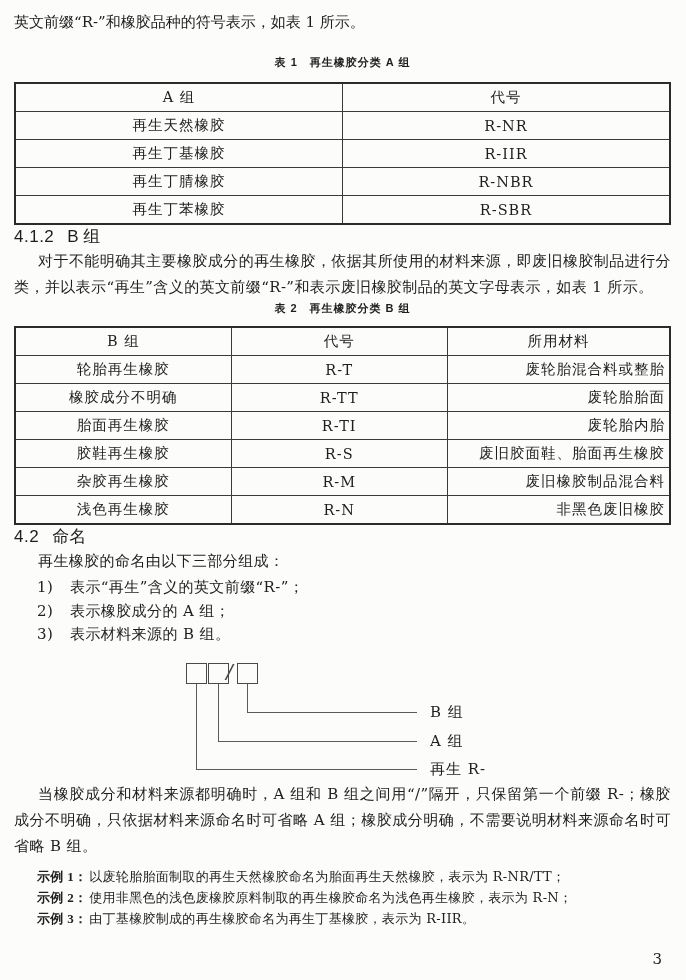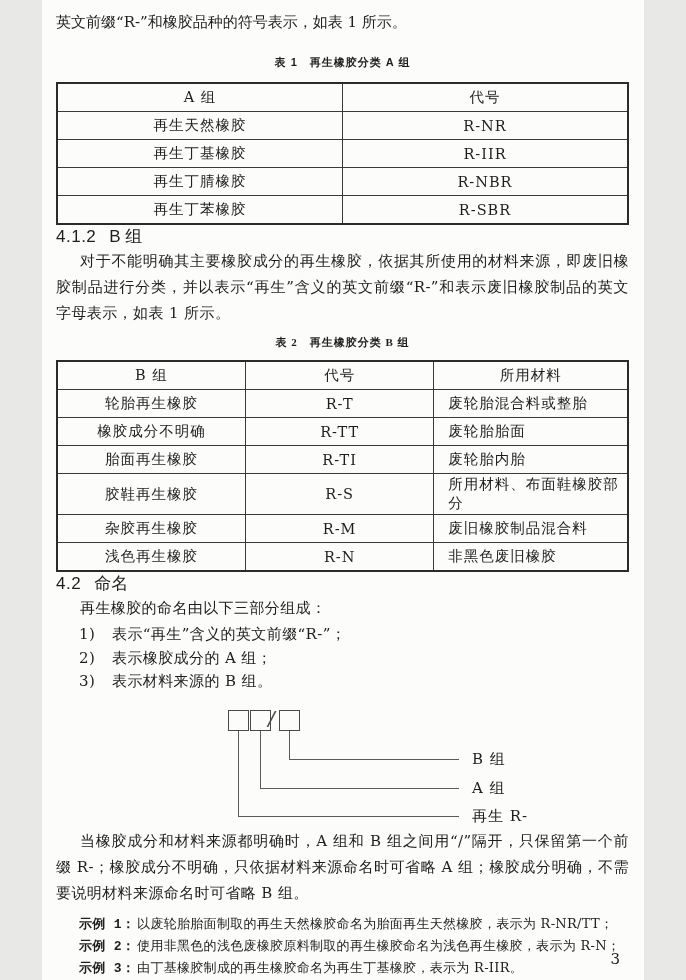--- a/index.html
+++ b/index.html
@@ -1,59 +1,59 @@
 <!DOCTYPE html>
 <html><head>
 <meta charset="utf-8">
 <style>
   html,body { margin:0; padding:0; background:#e8e8e6; }
   .page {
     position: relative;
-    width: 602px;
+    width: 686px;
     height: 980px;
     margin: 0 auto;
     background: #fcfcfa;
     color: #1e1e1e;
     font-family: "DejaVu Serif", "Liberation Serif", serif;
     overflow: hidden;
     box-sizing: border-box;
   }
   .content { padding: 10px 15px 0 14px; }
 
   .body-line { margin: 0; font-size: 15px; line-height: 25px; }
 
   .table-title {
     text-align: center;
     font-family: "Liberation Sans", "DejaVu Sans", sans-serif;
     font-weight: bold;
     font-size: 11px;
     letter-spacing: 1px;
   }
   .tt1 { margin-top: 20px; }
-  .tt2 { margin-top: 9px; font-family: Liberation Serif, serif; }
+  .tt2 { margin-top: 1px; }
 
   table.doc-table {
     width: 100%;
     border-collapse: collapse;
     border: 2px solid #2b2b2b;
     font-size: 14.5px;
     table-layout: fixed;
   }
   .t1 { margin-top: 12px; }
   .t2 { margin-top: 10px; }
   table.doc-table th, table.doc-table td {
     border: 1px solid #3a3a3a;
     font-weight: normal;
     text-align: center;
     height: 25px;
     padding: 1px 4px;
     letter-spacing: 1px;
   }
   .t1 th, .t1 td { height: 26px; }
-  table.doc-table td.cell-left { text-align: left; padding-left: 14px; }
+  table.doc-table td.cell-left { text-align: right; padding-left: 21px; }
 
   h3.sec-heading {
     font-family: "Liberation Sans", "DejaVu Sans", sans-serif;
     font-size: 17px;
     font-weight: normal;
     margin: 0;
   }
   .h412 { margin-top: 20px; }
   .h42  { margin-top: 26px; }
   h3.sec-heading .sec-no { margin-right: 13px; letter-spacing: 0.5px; }
@@ -100,21 +100,21 @@
 
   .examples { margin-top: 7px; }
   .example {
     margin: 0;
     font-size: 13px;
     line-height: 21px;
     padding-left: 23px;
     letter-spacing: 0.3px;
   }
   .example .ex-label {
-    font-family: Liberation Mono, monospace;
+    font-family: Liberation Serif, serif;
     font-weight: bold;
     margin-right: 2px;
   }
 
   .page-number {
     position: absolute;
     right: 24px;
     bottom: 12px;
     font-size: 15px;
   }
@@ -193,21 +193,21 @@
           <td class="cell-left">废轮胎胎面</td>
         </tr>
         <tr>
           <td>胎面再生橡胶</td>
           <td>R-TI</td>
           <td class="cell-left">废轮胎内胎</td>
         </tr>
         <tr>
           <td>胶鞋再生橡胶</td>
           <td>R-S</td>
-          <td class="cell-left">所用材料、布面鞋橡胶部分</td>
+          <td class="cell-left">废旧胶面鞋、胎面再生橡胶</td>
         </tr>
         <tr>
           <td>杂胶再生橡胶</td>
           <td>R-M</td>
           <td class="cell-left">废旧橡胶制品混合料</td>
         </tr>
         <tr>
           <td>浅色再生橡胶</td>
           <td>R-N</td>
           <td class="cell-left">非黑色废旧橡胶</td>

